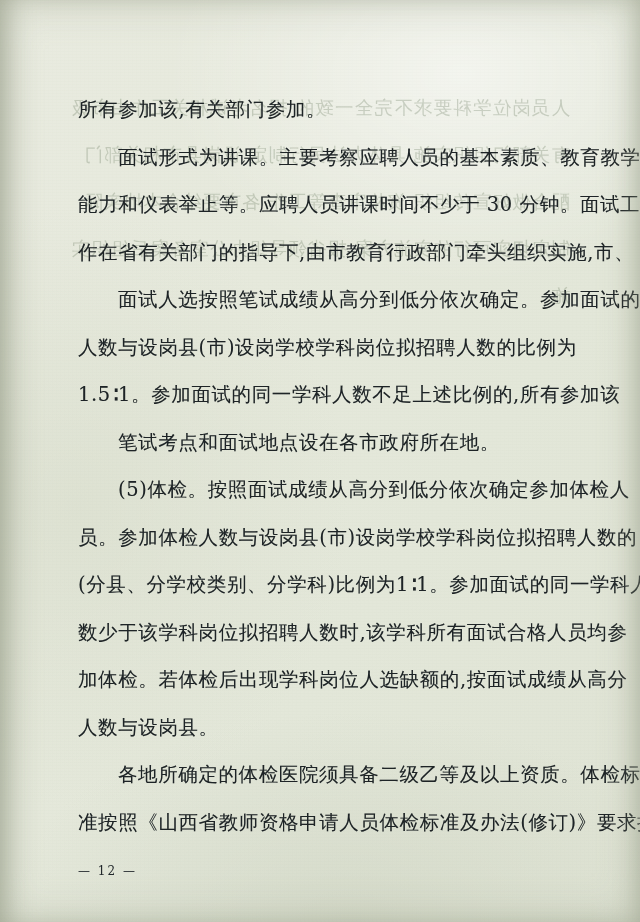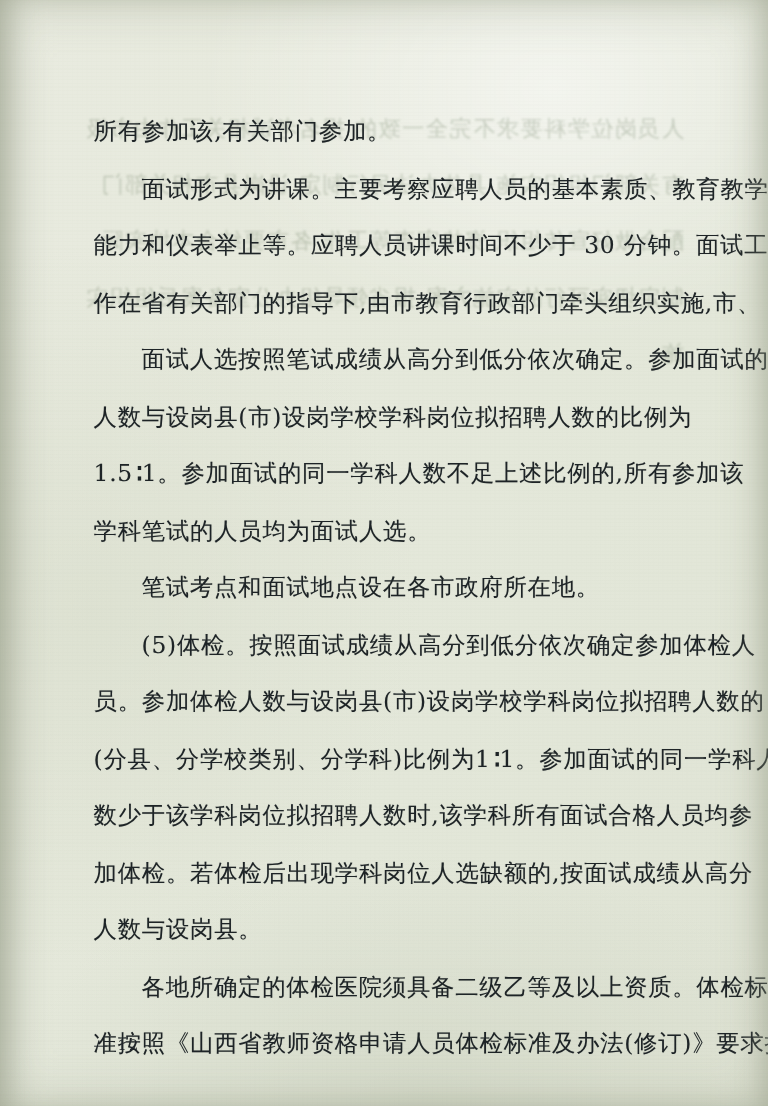--- a/index.html
+++ b/index.html
@@ -99,21 +99,20 @@
   <div id="ghost">人员岗位学科要求不完全一致的 报名考试相关工作由市级有关部门组织实施 具体办法另行制定 设岗县市相关部门配合做好宣传组织 资格审查等工作 各市要结合本地实际 制定切实可行的实施方案 报省领导组办公室备案后组织实施</div>
 
   <div id="content">
     <p class="line">所有参加该,有关部门参加。</p>
     <p class="line indent">面试形式为讲课。主要考察应聘人员的基本素质、教育教学</p>
     <p class="line">能力和仪表举止等。应聘人员讲课时间不少于 30 分钟。面试工</p>
     <p class="line">作在省有关部门的指导下,由市教育行政部门牵头组织实施,市、</p>
     <p class="line indent">面试人选按照笔试成绩从高分到低分依次确定。参加面试的</p>
     <p class="line">人数与设岗县(市)设岗学校学科岗位拟招聘人数的比例为</p>
     <p class="line">1.5∶1。参加面试的同一学科人数不足上述比例的,所有参加该</p>
-    <p class="line">学科笔试的人员均为面试人选。</p>
     <p class="line indent">笔试考点和面试地点设在各市政府所在地。</p>
     <p class="line indent">(5)体检。按照面试成绩从高分到低分依次确定参加体检人</p>
     <p class="line">员。参加体检人数与设岗县(市)设岗学校学科岗位拟招聘人数的</p>
     <p class="line">(分县、分学校类别、分学科)比例为1∶1。参加面试的同一学科人</p>
     <p class="line">数少于该学科岗位拟招聘人数时,该学科所有面试合格人员均参</p>
     <p class="line">加体检。若体检后出现学科岗位人选缺额的,按面试成绩从高分</p>
     <p class="line">人数与设岗县。</p>
     <p class="line indent">各地所确定的体检医院须具备二级乙等及以上资质。体检标</p>
     <p class="line">准按照《山西省教师资格申请人员体检标准及办法(修订)》要求执</p>
 

